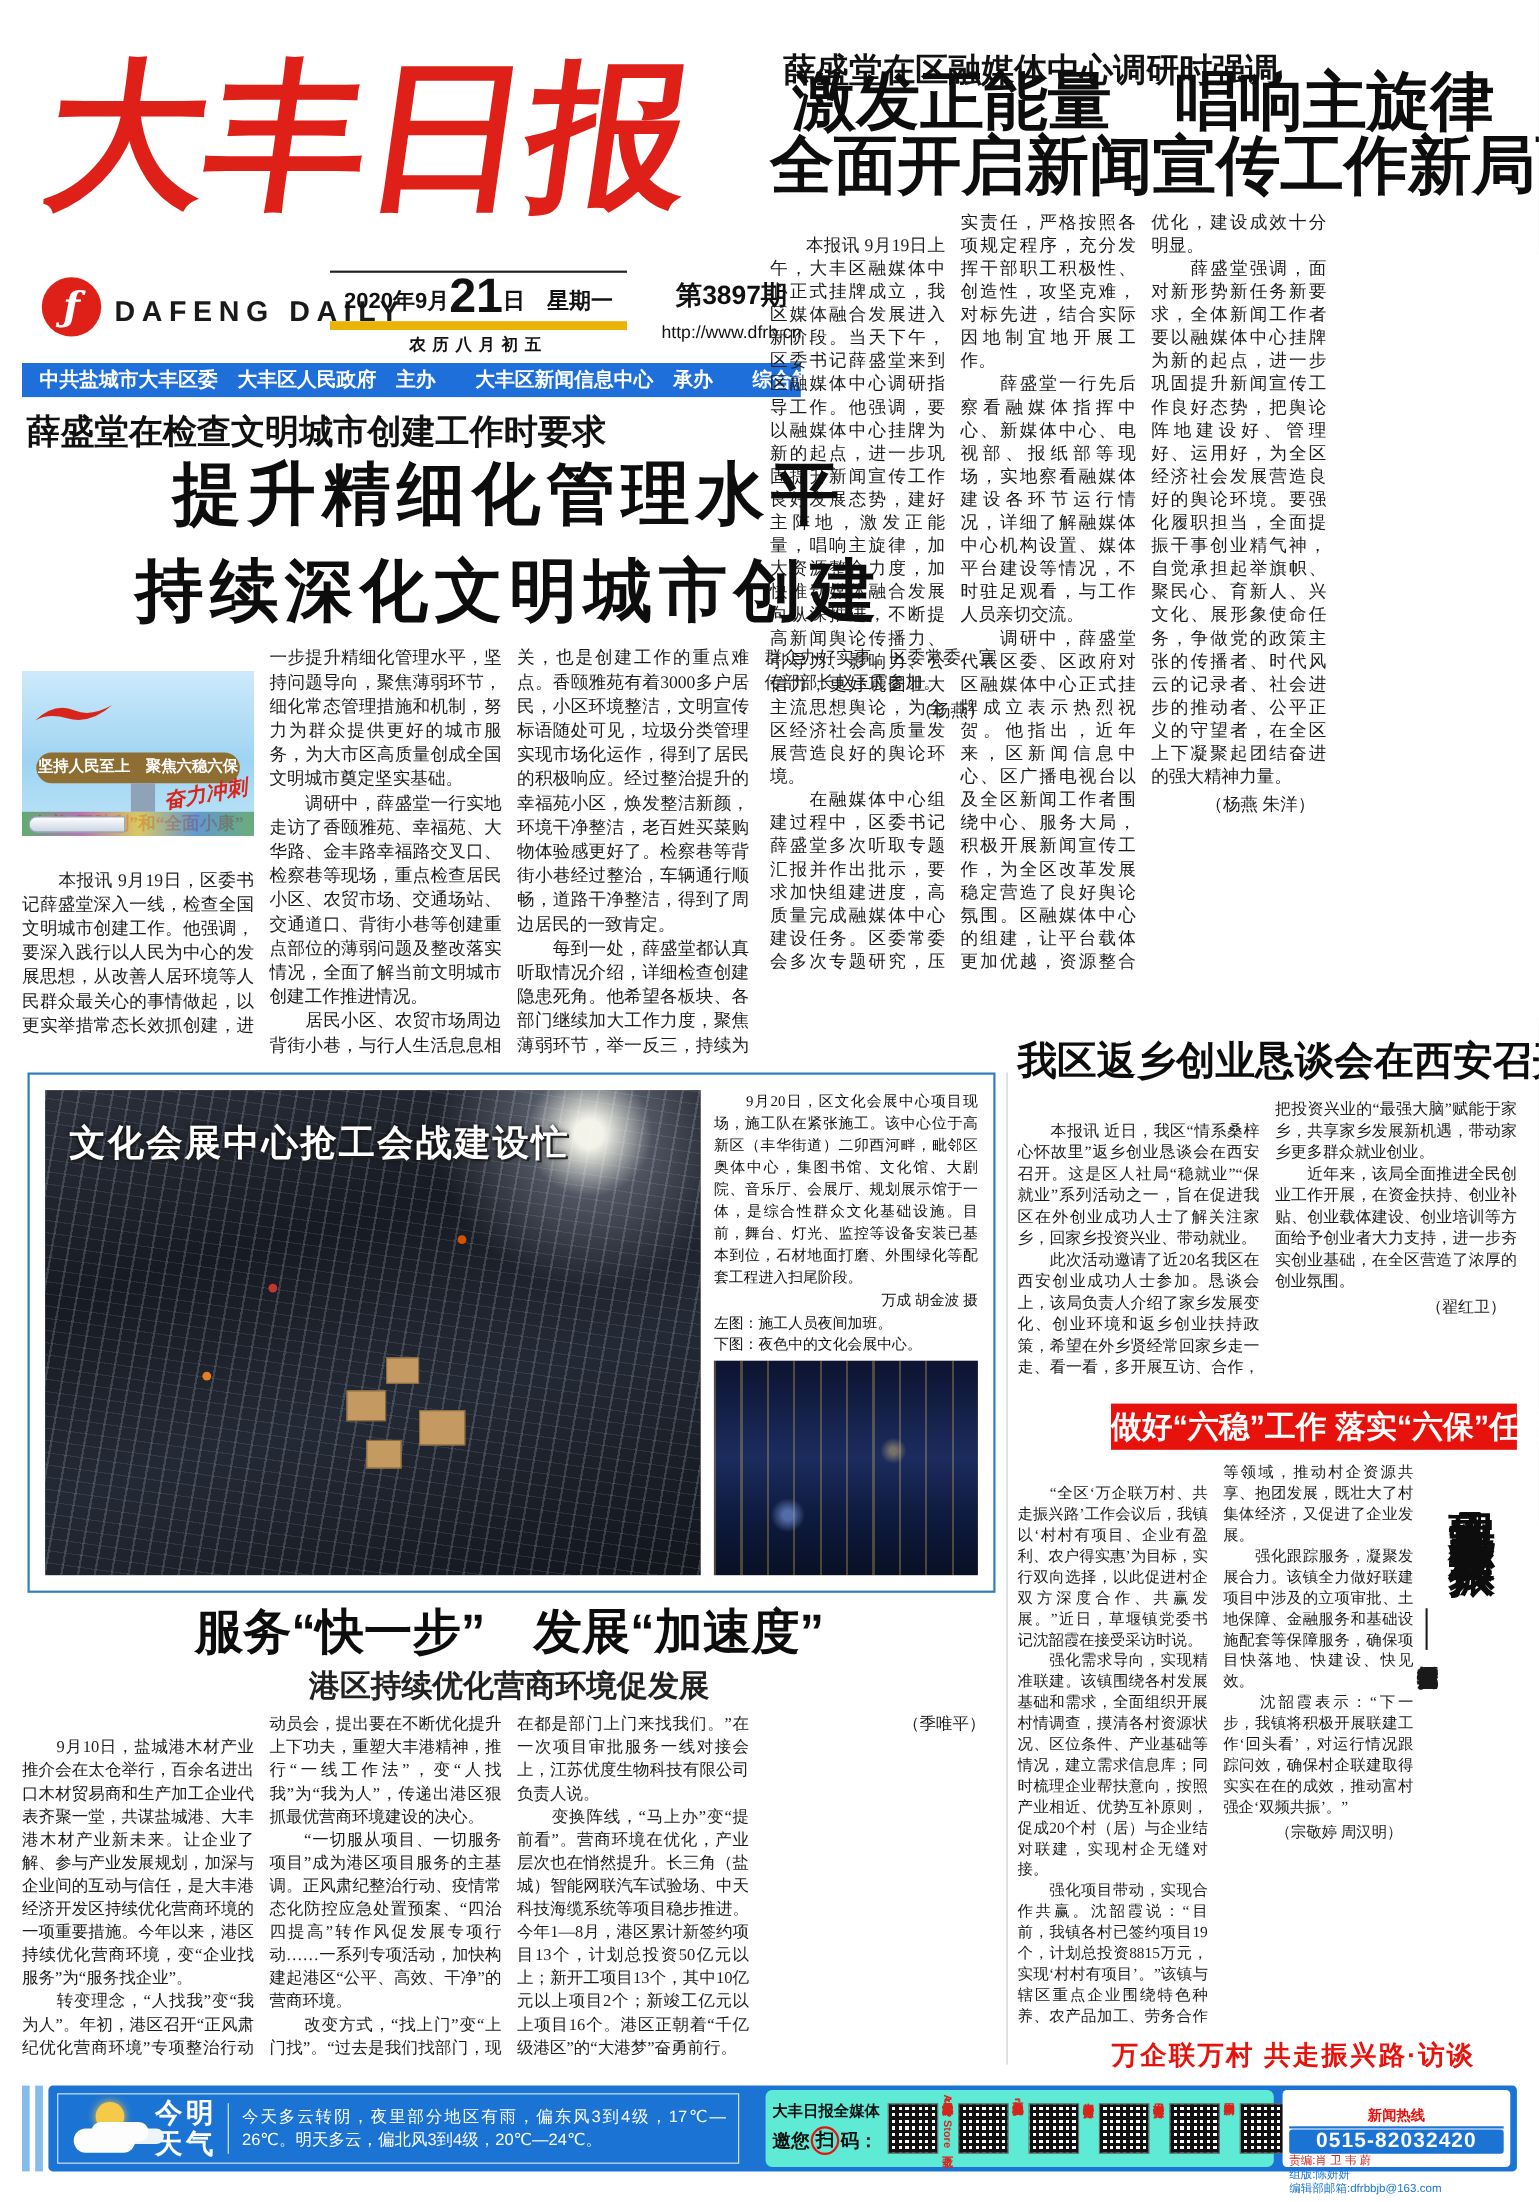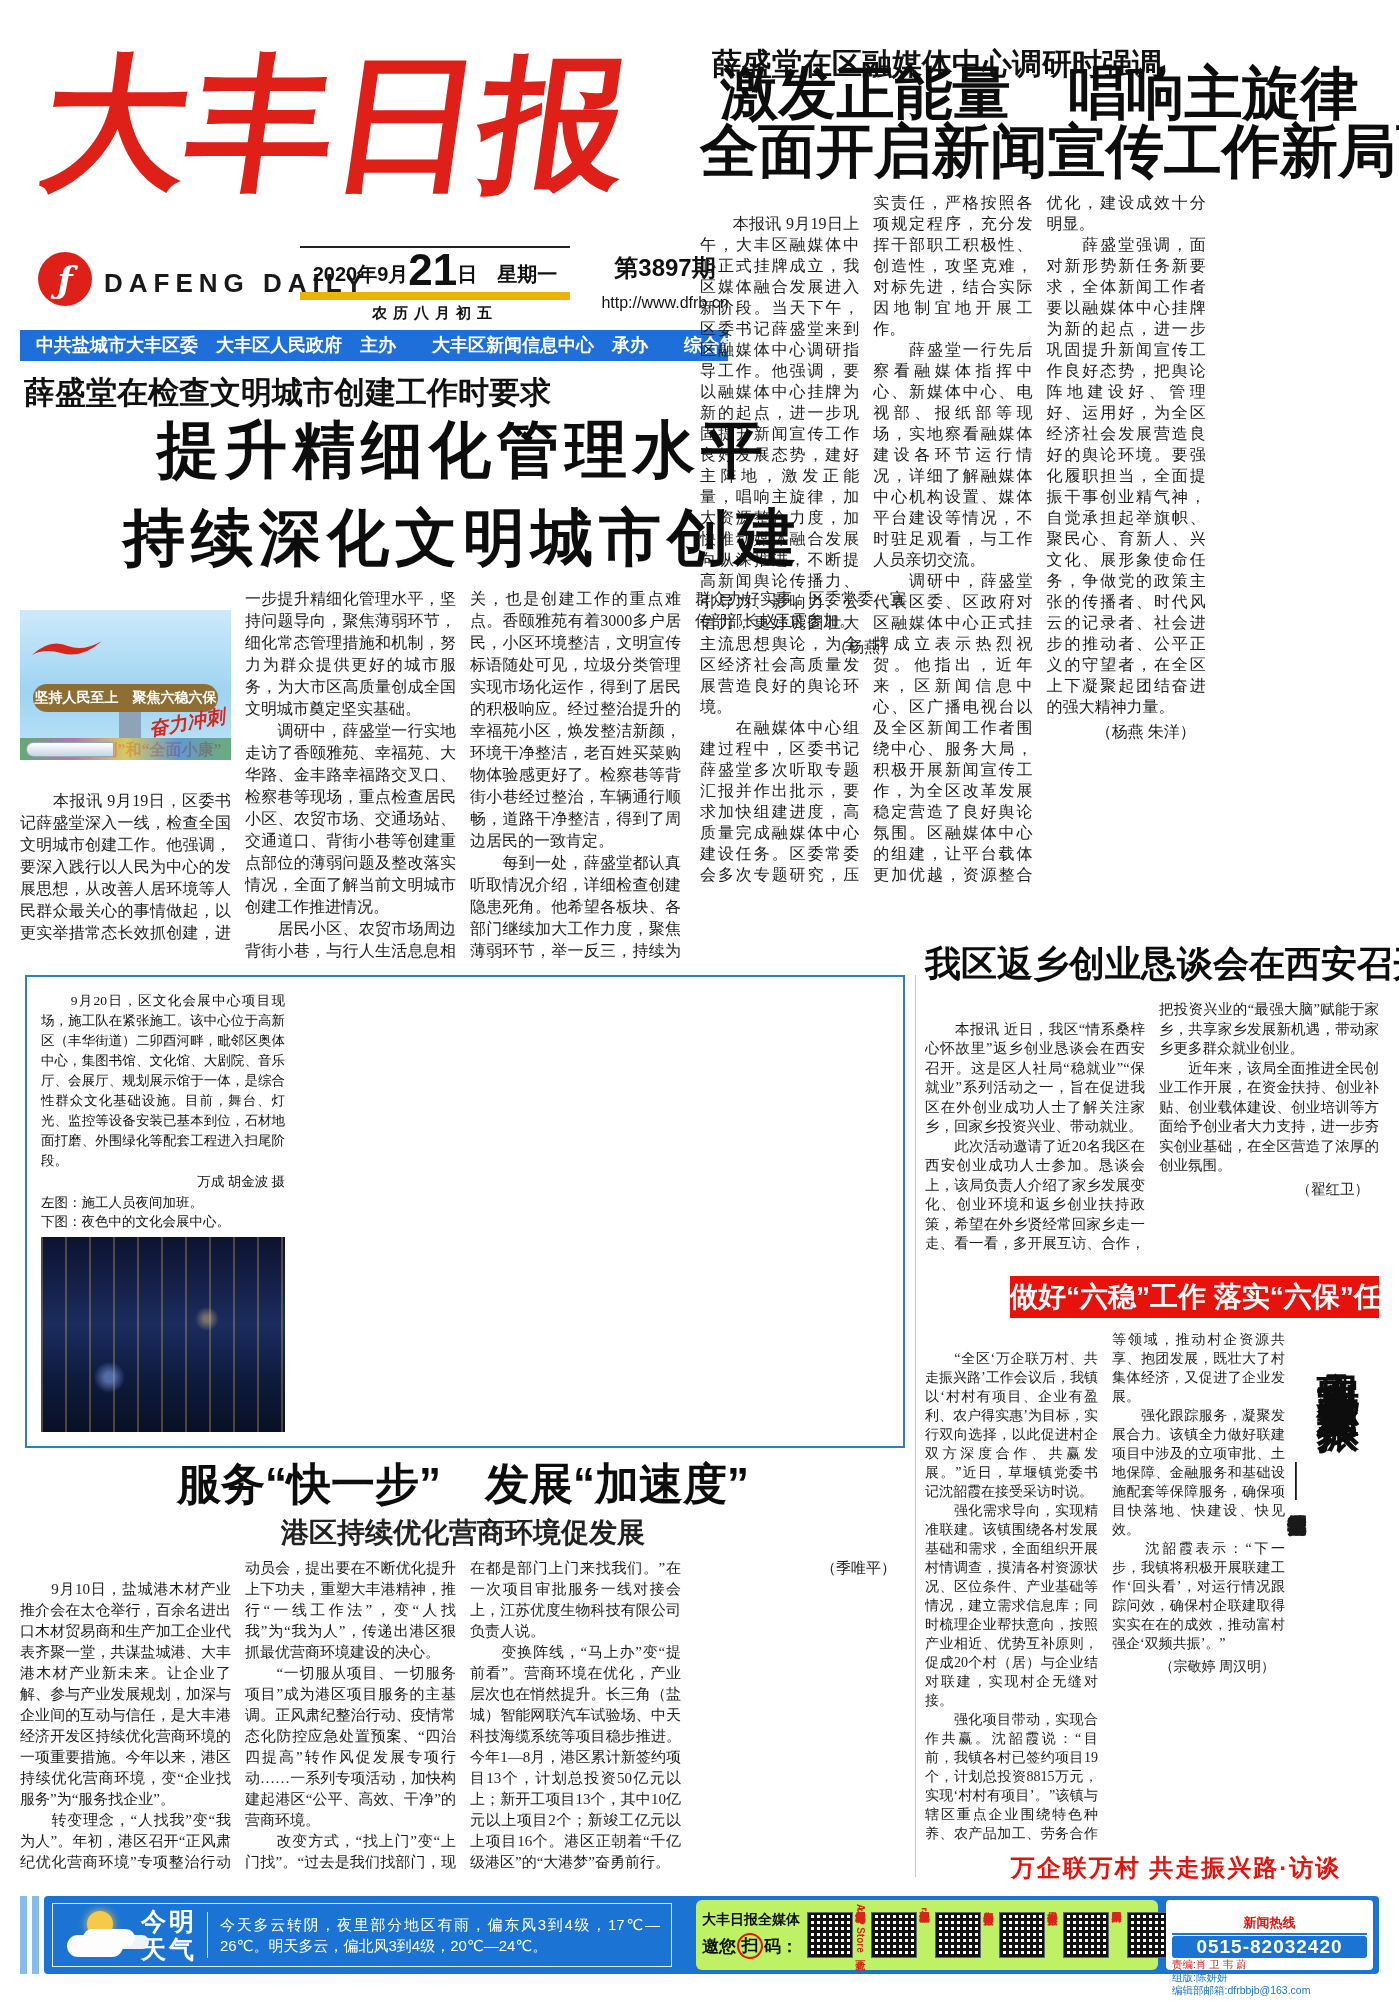--- a/index.html
+++ b/index.html
@@ -114,21 +114,21 @@
   .fbar{left:44px;top:1896px;width:1335px;height:78px;background:#1b74d4;border-radius:4px;}
   .weather-box{position:absolute;left:8px;top:7px;width:618px;height:62px;border:1px solid rgba(255,255,255,.85);
                display:flex;align-items:center;}
   .wicon{width:74px;height:52px;position:relative;flex:none;margin-left:8px;}
   .sun{position:absolute;top:2px;left:26px;width:26px;height:26px;border-radius:50%;background:#f7c948;box-shadow:0 0 8px #f7c948;}
   .cloud{position:absolute;bottom:4px;left:6px;width:56px;height:22px;background:#fdfdfd;border-radius:12px;
          box-shadow:14px -8px 0 -2px #fdfdfd,30px -4px 0 -4px #eef3f8;}
   .wlabel{color:#fff;font-size:25px;font-weight:900;line-height:28px;letter-spacing:3px;margin:0 10px 0 6px;text-align:center;}
   .wdiv{width:1px;height:46px;background:rgba(255,255,255,.85);margin-right:12px;}
   .wtext{color:#fff;font-size:15px;line-height:21px;width:440px;text-align:justify;}
-  .media-panel{position:absolute;left:652px;top:4px;width:462px;height:70px;background:#bef264;border-radius:6px;
+  .media-panel{position:absolute;left:652px;top:4px;width:462px;height:70px;background:#5eead4;border-radius:6px;
                display:flex;align-items:center;padding:0 6px;box-sizing:border-box;}
   .media-text{width:100px;flex:none;}
   .media-line1{font-size:14px;font-weight:bold;color:#111;white-space:nowrap;}
   .media-line2{font-size:17px;font-weight:900;color:#111;margin-top:4px;white-space:nowrap;display:flex;align-items:center;}
   .scan-circle{display:inline-block;border:2px solid #e8120c;border-radius:50%;width:22px;height:22px;line-height:22px;
                text-align:center;margin:0 1px;}
   .qr-group{display:flex;margin-left:5px;align-items:center;}
   .qr{width:44px;height:44px;border:1px solid #666;flex:none;
       background-image:repeating-linear-gradient(0deg,#111 0 3px,rgba(0,0,0,0) 3px 6px),
                        repeating-linear-gradient(90deg,#111 0 3px,#fff 3px 6px);}
@@ -206,20 +206,30 @@
       </div>
       <span>　　本报讯 9月19日，区委书记薛盛堂深入一线，检查全国文明城市创建工作。他强调，要深入践行以人民为中心的发展思想，从改善人居环境等人民群众最关心的事情做起，以更实举措常态长效抓创建，进一步提升精细化管理水平，坚持问题导向，聚焦薄弱环节，细化常态管理措施和机制，努力为群众提供更好的城市服务，为大市区高质量创成全国文明城市奠定坚实基础。
 　　调研中，薛盛堂一行实地走访了香颐雅苑、幸福苑、大华路、金丰路幸福路交叉口、检察巷等现场，重点检查居民小区、农贸市场、交通场站、交通道口、背街小巷等创建重点部位的薄弱问题及整改落实情况，全面了解当前文明城市创建工作推进情况。
 　　居民小区、农贸市场周边背街小巷，与行人生活息息相关，也是创建工作的重点难点。香颐雅苑有着3000多户居民，小区环境整洁，文明宣传标语随处可见，垃圾分类管理实现市场化运作，得到了居民的积极响应。经过整治提升的幸福苑小区，焕发整洁新颜，环境干净整洁，老百姓买菜购物体验感更好了。检察巷等背街小巷经过整治，车辆通行顺畅，道路干净整洁，得到了周边居民的一致肯定。
 　　每到一处，薛盛堂都认真听取情况介绍，详细检查创建隐患死角。他希望各板块、各部门继续加大工作力度，聚焦薄弱环节，举一反三，持续为群众办好实事。区委常委、宣传部部长赵玉霞参加。</span>
       <div class="byline">（杨燕）</div>
     </div>
   </div>
 
   <div class="abs photo-box">
+    <div class="photo-big">
+      <div class="photo-title">文化会展中心抢工会战建设忙</div>
+      <div class="crate" style="left:46%;top:62%;width:34px;height:26px;"></div>
+      <div class="crate" style="left:52%;top:55%;width:28px;height:22px;"></div>
+      <div class="crate" style="left:57%;top:66%;width:40px;height:30px;"></div>
+      <div class="crate" style="left:49%;top:72%;width:30px;height:24px;"></div>
+      <div class="helmet" style="left:24%;top:58%;background:#e67e22;"></div>
+      <div class="helmet" style="left:34%;top:40%;background:#c0392b;"></div>
+      <div class="helmet" style="left:63%;top:30%;background:#d35400;"></div>
+    </div>
     <div class="photo-side">
       <div class="caption">　　9月20日，区文化会展中心项目现场，施工队在紧张施工。该中心位于高新区（丰华街道）二卯酉河畔，毗邻区奥体中心，集图书馆、文化馆、大剧院、音乐厅、会展厅、规划展示馆于一体，是综合性群众文化基础设施。目前，舞台、灯光、监控等设备安装已基本到位，石材地面打磨、外围绿化等配套工程进入扫尾阶段。</div>
       <div class="credit">万成 胡金波 摄</div>
       <div class="photo-note">左图：施工人员夜间加班。</div>
       <div class="photo-note">下图：夜色中的文化会展中心。</div>
       <div class="photo-small"></div>
     </div>
   </div>
 
   <div class="abs headline s5-head">服务“快一步”　发展“加速度”</div>

